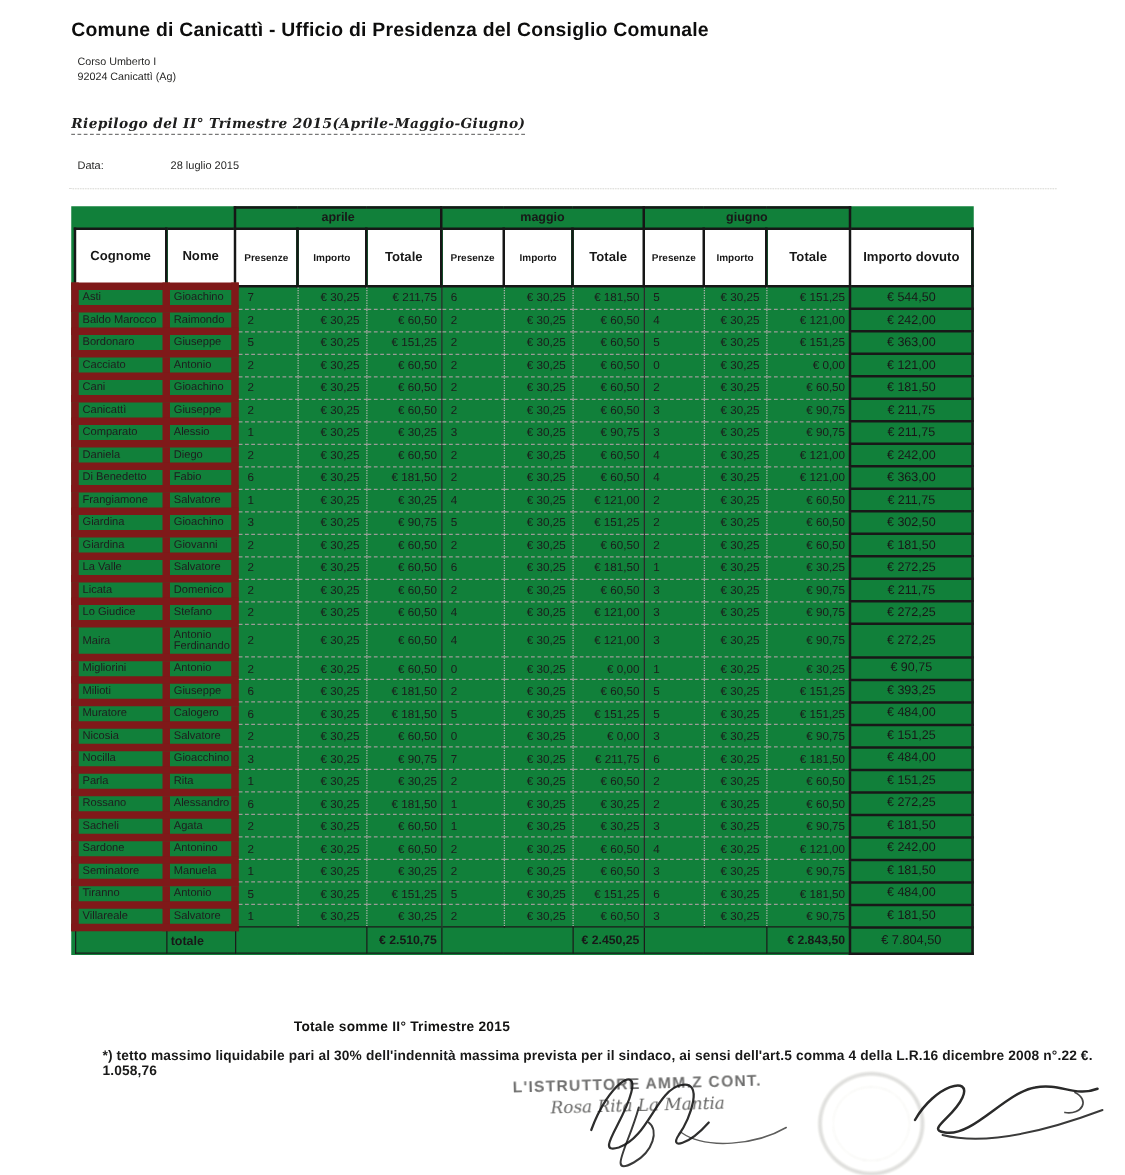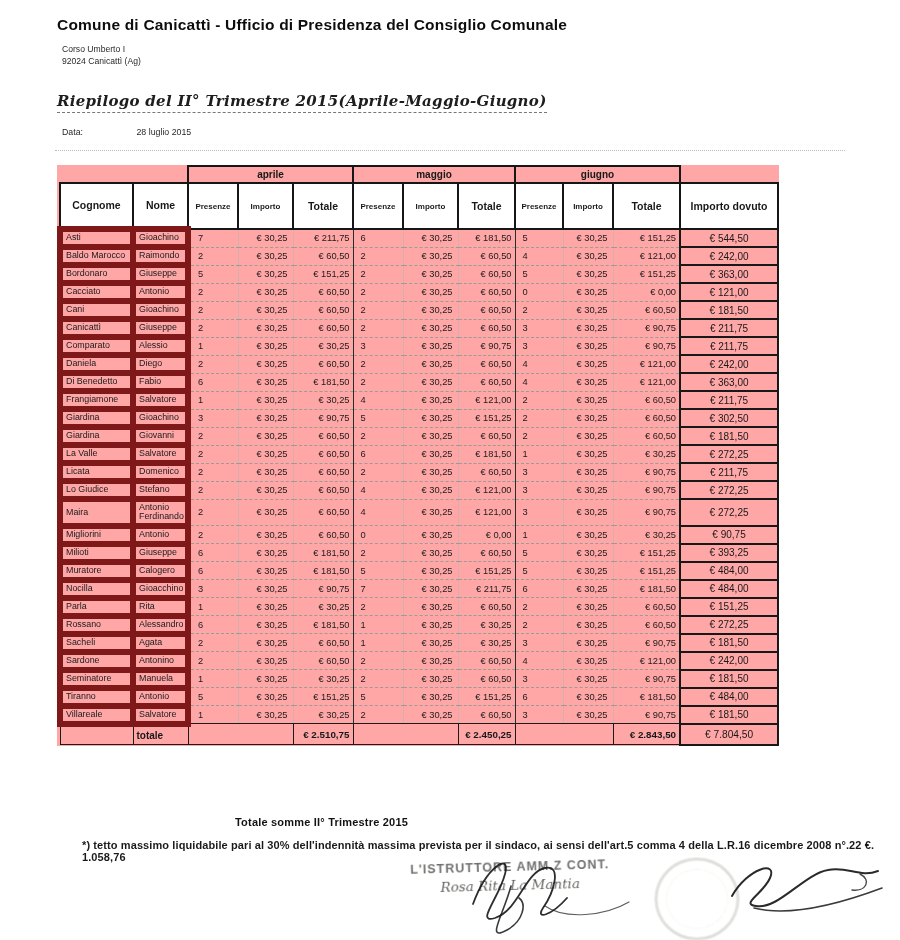--- a/index.html
+++ b/index.html
@@ -14,34 +14,34 @@
   .scan { filter: blur(0.22px); }
 
   .doc-title {
     position:absolute; left:57px; top:16px;
     font-size:15.5px; font-weight:bold; letter-spacing:.2px; color:#111;
   }
   .address { position:absolute; left:62px; top:44px; font-size:8.6px; color:#2a2a2a; line-height:1.35; }
   .subtitle {
     position:absolute; left:57px; top:92px;
     font-family:"DejaVu Serif", serif; font-style:italic; font-weight:bold;
-    font-size:15px; color:#222;
+    font-size:11px; color:#222;
     border-bottom:1px dashed #777; padding-bottom:2px; letter-spacing:.3px;
   }
   .date-row { position:absolute; left:62px; top:127px; font-size:8.8px; color:#2a2a2a; }
   .date-row .lbl { display:inline-block; width:72px; }
   .rule-dotted {
     position:absolute; left:55px; top:150px; width:790px;
     border-top:1px dotted #b9b9b4;
   }
 
   table.report {
     position:absolute; left:57px; top:165px;
     border-collapse:collapse; table-layout:fixed; width:718px;
-    background:#fca5a5;
+    background:#15803d;
   }
   th, td { overflow:hidden; white-space:nowrap; }
 
   
   th.month { border:2px solid #1a1a1a; font-size:10px; font-weight:bold; height:17px; }
   th.blank { border:none; background:transparent; }
   tr.cols th { border:2px solid #1a1a1a; height:46px; vertical-align:middle; background:#fff; }
   th.h-name { font-size:10.5px; font-weight:bold;margin-left:33px; }
   th.h-small { font-size:8px; font-weight:bold; }
   th.h-tot { font-size:10.5px; font-weight:bold; }
@@ -423,20 +423,34 @@
             <td class="c-tot">€ 181,50</td>
             <td class="c-pres mstart">5</td>
             <td class="c-imp">€ 30,25</td>
             <td class="c-tot">€ 151,25</td>
             <td class="c-pres mstart">5</td>
             <td class="c-imp">€ 30,25</td>
             <td class="c-tot">€ 151,25</td>
             <td class="c-dov">€ 484,00</td>
           </tr>
           <tr>
+            <td class="c-cognome">Nicosia</td>
+            <td class="c-nome">Salvatore</td>
+            <td class="c-pres mstart">2</td>
+            <td class="c-imp">€ 30,25</td>
+            <td class="c-tot">€ 60,50</td>
+            <td class="c-pres mstart">0</td>
+            <td class="c-imp">€ 30,25</td>
+            <td class="c-tot">€ 0,00</td>
+            <td class="c-pres mstart">3</td>
+            <td class="c-imp">€ 30,25</td>
+            <td class="c-tot">€ 90,75</td>
+            <td class="c-dov">€ 151,25</td>
+          </tr>
+          <tr>
             <td class="c-cognome">Nocilla</td>
             <td class="c-nome">Gioacchino</td>
             <td class="c-pres mstart">3</td>
             <td class="c-imp">€ 30,25</td>
             <td class="c-tot">€ 90,75</td>
             <td class="c-pres mstart">7</td>
             <td class="c-imp">€ 30,25</td>
             <td class="c-tot">€ 211,75</td>
             <td class="c-pres mstart">6</td>
             <td class="c-imp">€ 30,25</td>

